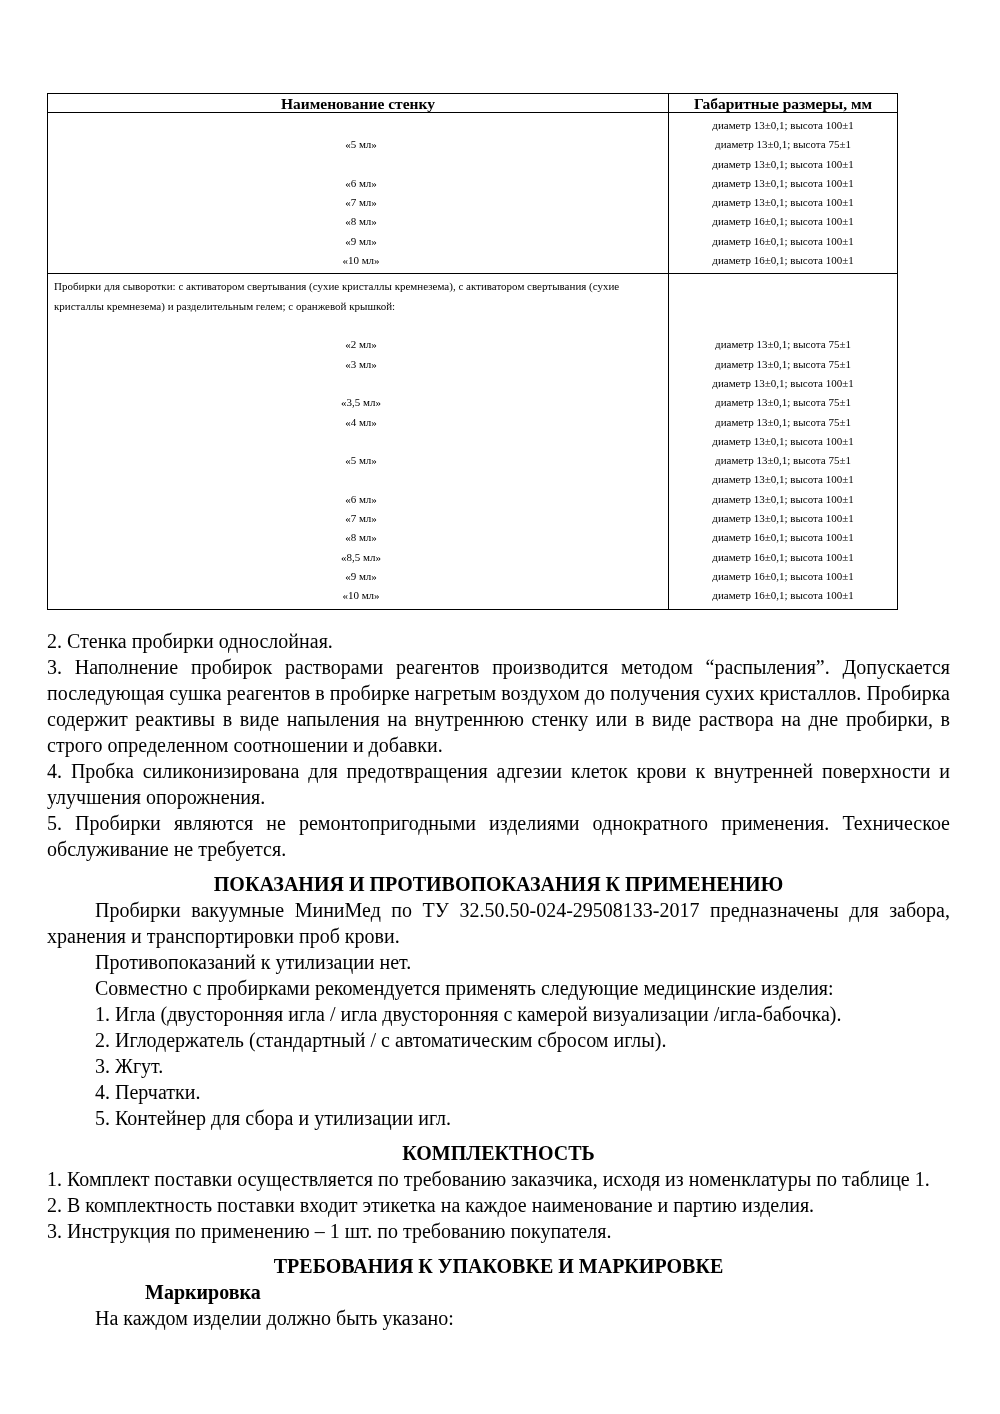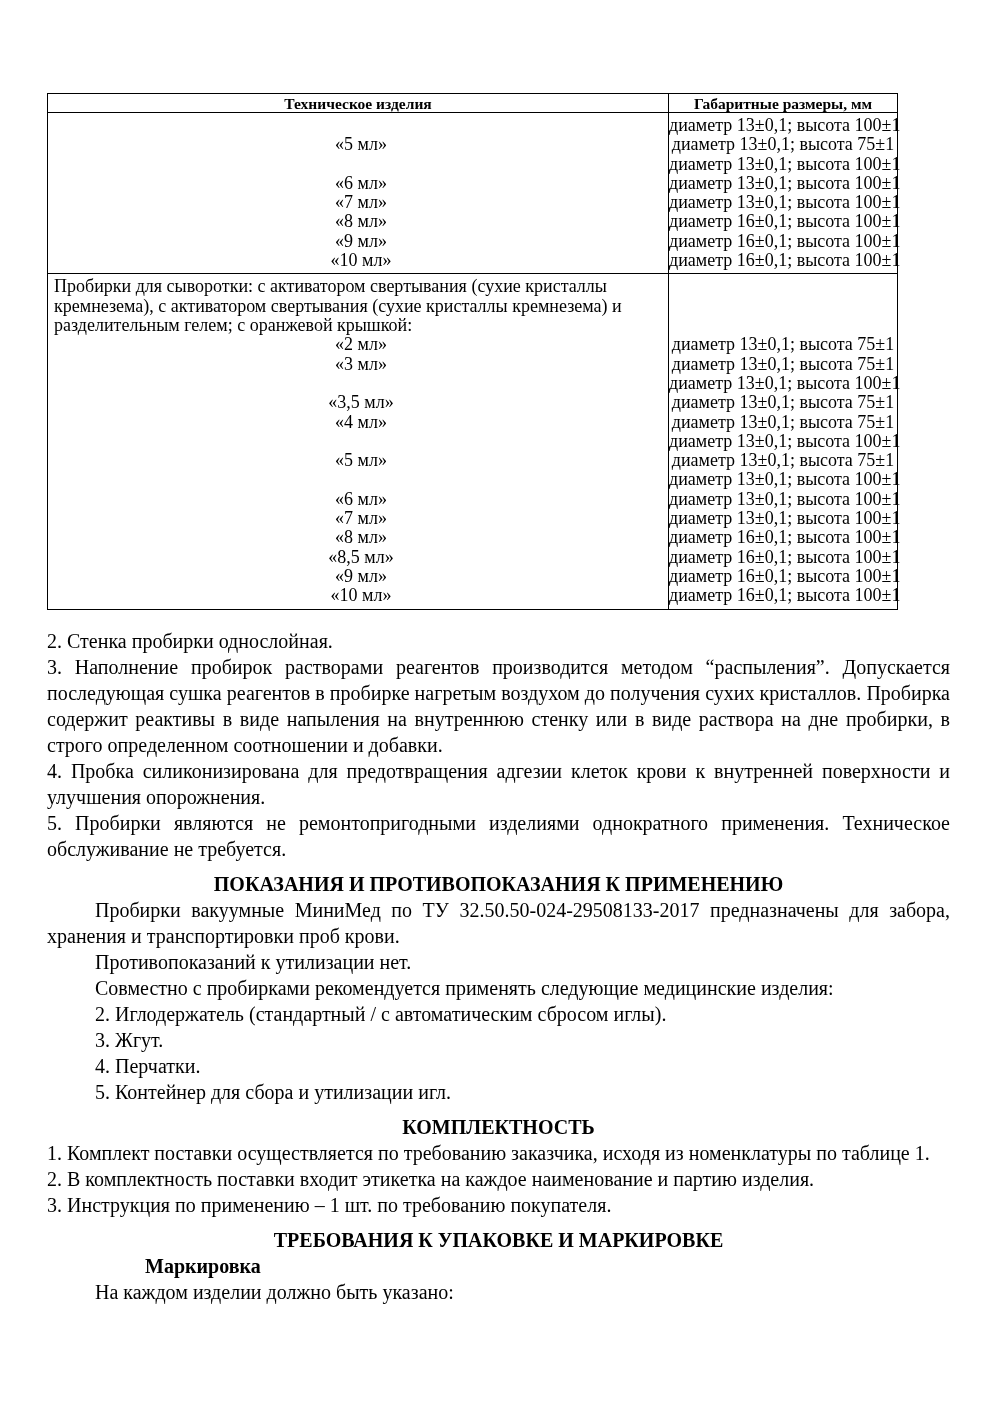--- a/index.html
+++ b/index.html
@@ -26,21 +26,21 @@
     vertical-align: top;
   }
   .spec th {
     font-size: 15.5px;
     font-weight: bold;
     text-align: center;
     height: 19px;
     line-height: 17px;
     padding: 1px 4px 0;
   }
-  .spec td { padding: 3px 0 3px; font-size: 18px; }
+  .spec td { padding: 3px 0 3px; font-size: 11px; }
   .spec .line {
     height: 19.3px;
     line-height: 19.3px;
     white-space: nowrap;
   }
   td.names .line { padding-left: 6px; text-align: center; }
   td.dims  .line { text-align: center; }
   .intro {
     min-height: 58px;
     line-height: 19.3px;
@@ -75,21 +75,21 @@
 
 <div class="page">
 
   <table class="spec">
     <colgroup>
         <col class="c1">
         <col class="c2">
       </colgroup>
     <thead>
       <tr>
-        <th>Техническое изделия</th>
+        <th>Наименование стенку</th>
         <th>Габаритные размеры, мм</th>
       </tr>
     </thead>
     <tbody>
       <tr>
         <td class="names">
           <div class="line"></div>
           <div class="line">«5 мл»</div>
           <div class="line"></div>
           <div class="line">«6 мл»</div>
@@ -152,20 +152,21 @@
     <p class="j">2. Стенка пробирки однослойная.</p>
     <p class="j">3. Наполнение пробирок растворами реагентов производится методом “распыления”. Допускается последующая сушка реагентов в пробирке нагретым воздухом до получения сухих кристаллов. Пробирка содержит реактивы в виде напыления на внутреннюю стенку или в виде раствора на дне пробирки, в строго определенном соотношении и добавки.</p>
     <p class="j">4. Пробка силиконизирована для предотвращения адгезии клеток крови к внутренней поверхности и улучшения опорожнения.</p>
     <p class="j">5. Пробирки являются не ремонтопригодными изделиями однократного применения. Техническое обслуживание не требуется.</p>
 
     <h2 class="center">ПОКАЗАНИЯ И ПРОТИВОПОКАЗАНИЯ К ПРИМЕНЕНИЮ</h2>
     <p class="j ind">Пробирки вакуумные МиниМед по ТУ 32.50.50-024-29508133-2017 предназначены для забора, хранения и транспортировки проб крови.</p>
     <p class="ind">Противопоказаний к утилизации нет.</p>
     <p class="ind">Совместно с пробирками рекомендуется применять следующие медицинские изделия:</p>
     <div class="list">
+      <p>1. Игла (двусторонняя игла / игла двусторонняя с камерой визуализации /игла-бабочка).</p>
       <p>2. Иглодержатель (стандартный / с автоматическим сбросом иглы).</p>
       <p>3. Жгут.</p>
       <p>4. Перчатки.</p>
       <p>5. Контейнер для сбора и утилизации игл.</p>
     </div>
 
     <h2 class="center">КОМПЛЕКТНОСТЬ</h2>
     <p class="j">1. Комплект поставки осуществляется по требованию заказчика, исходя из номенклатуры по таблице 1.</p>
     <p class="j">2. В комплектность поставки входит этикетка на каждое наименование и партию изделия.</p>
     <p class="j">3. Инструкция по применению – 1 шт. по требованию покупателя.</p>

